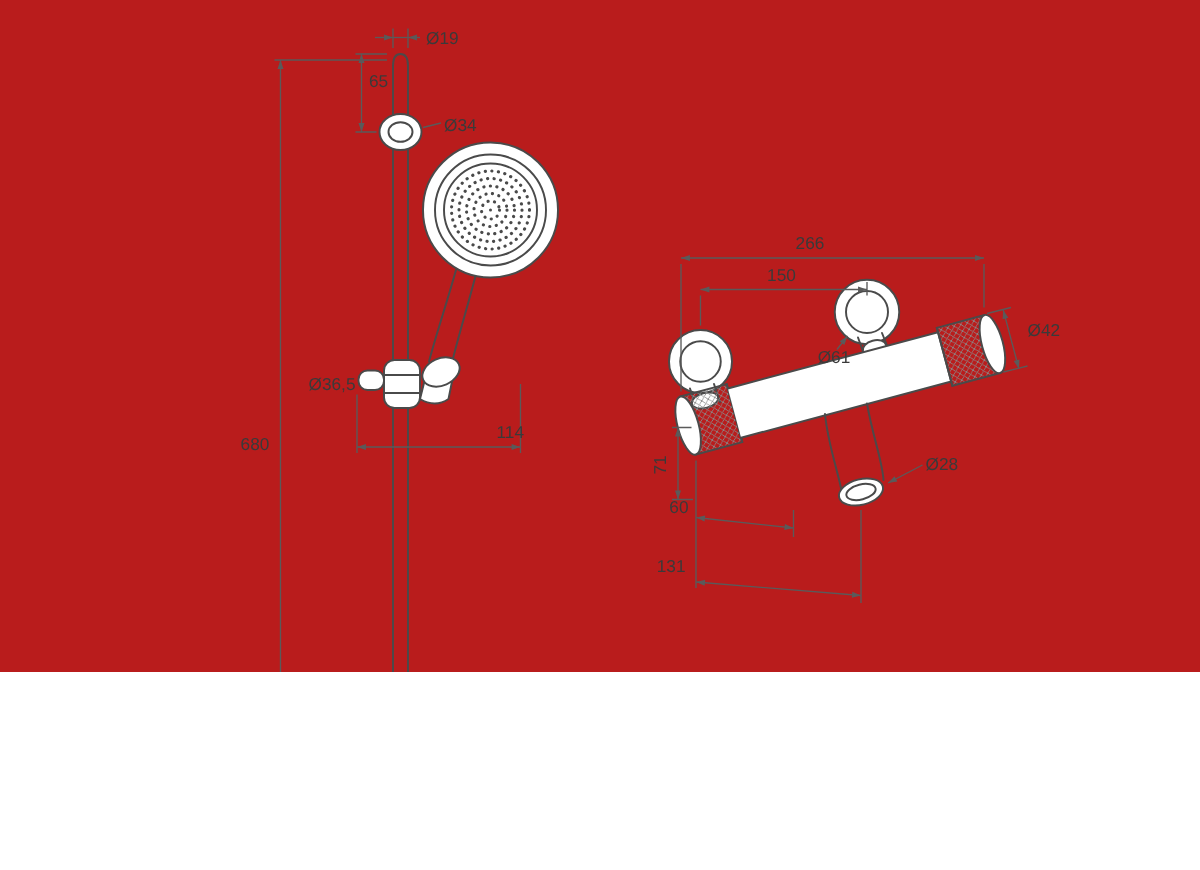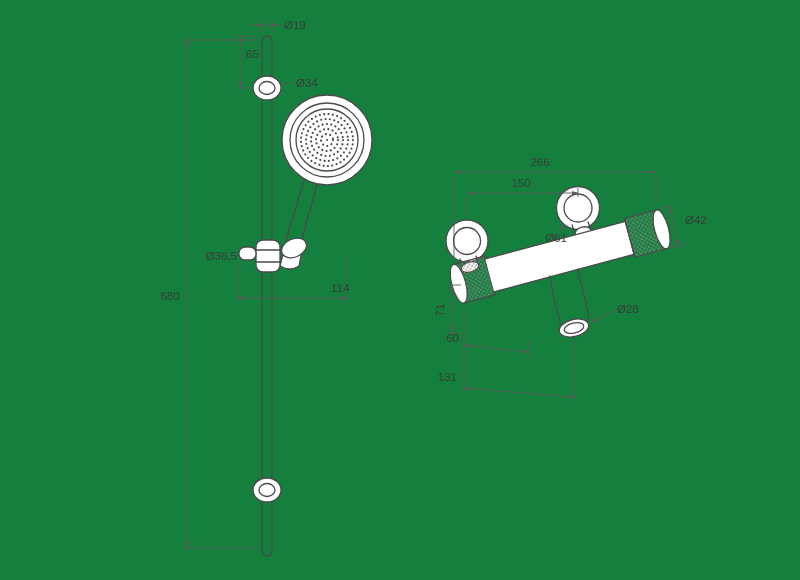--- a/index.html
+++ b/index.html
@@ -1,16 +1,16 @@
 <!DOCTYPE html>
 <html><head>
 <meta charset="utf-8">
 <style>
   html,body{margin:0;padding:0;background:#ffffff;}
-  .page{width:800px;height:580px;background:#15803d;position:relative;overflow:hidden;}
+  .page{width:800px;height:448px;background:#b91c1c;position:relative;overflow:hidden;}
   svg{display:block;}
   svg text{font-family:"Liberation Sans",sans-serif;font-size:11.5px;fill:#3a3a3a;}
   .out{stroke:#4a4a4a;stroke-width:1.3;fill:none;stroke-linecap:round;stroke-linejoin:round;}
   .outf{stroke:#4a4a4a;stroke-width:1.3;fill:#ffffff;stroke-linejoin:round;}
   .dim{stroke:#5a5a5a;stroke-width:0.9;fill:none;}
   .dots{fill:none;stroke:#4a4a4a;stroke-width:2.1;stroke-dasharray:0.1 4.3;stroke-linecap:round;}
 </style>
 </head>
 <body>
 

